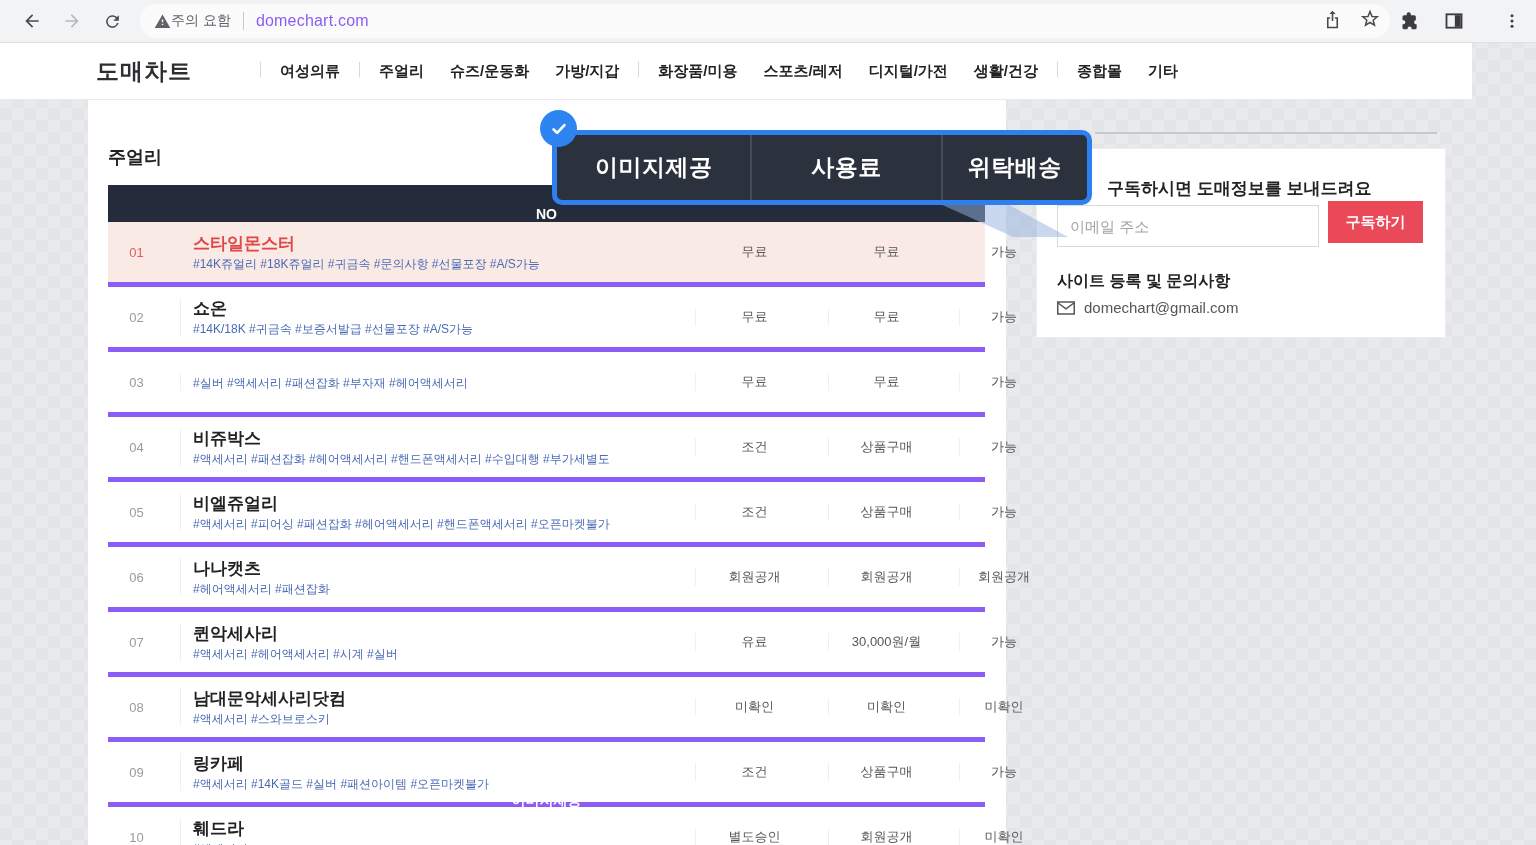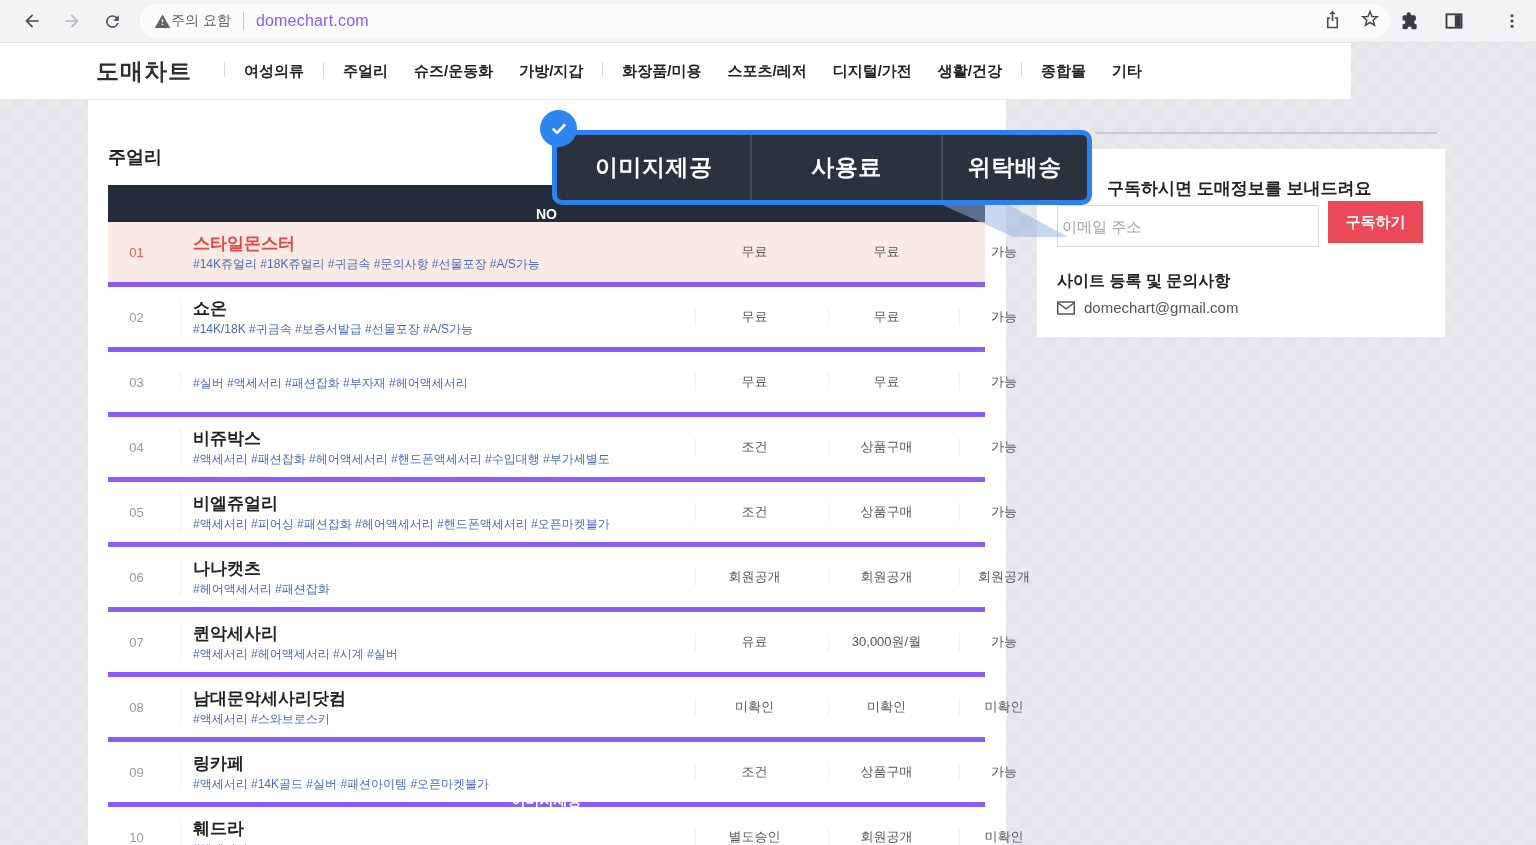--- a/index.html
+++ b/index.html
@@ -14,21 +14,21 @@
   .topbar{position:absolute;left:0;top:0;width:1536px;height:42px;background:#f2f3f4;border-bottom:1px solid #e0e0e2;z-index:30;}
   .nav-ico{position:absolute;top:7px;width:28px;height:28px;display:flex;align-items:center;justify-content:center;border-radius:50%;cursor:pointer;}
   .nav-ico svg{display:block;}
   .omnibox{position:absolute;left:140px;top:4px;width:1250px;height:34px;background:#fbfbfc;border-radius:17px;display:flex;align-items:center;padding:0 14px;box-sizing:border-box;}
   .warn-chip{display:flex;align-items:center;color:#5f6368;font-size:14px;}
   .url-sep{width:1px;height:18px;background:#c8c9cc;margin:0 12px;}
   .url-text{color:#8b5cf6;font-size:16px;letter-spacing:.2px;}
   .omni-right{position:absolute;right:10px;top:0;height:34px;display:flex;align-items:center;gap:18px;}
 
   
-  .siteheader{position:absolute;left:0;top:43px;width:1351px;height:56px;background:#ffffff;border-bottom:1px solid #ebebed;z-index:25;display:flex;align-items:center;}
+  .siteheader{position:absolute;left:0;top:43px;width:1472px;height:56px;background:#ffffff;border-bottom:1px solid #ebebed;z-index:25;display:flex;align-items:center;gap:36px;}
   .logo{margin-left:96px;font-size:23px;font-weight:800;color:#2f2f33;letter-spacing:1px;cursor:pointer;}
   .mainnav{display:flex;align-items:flex-start;margin-left:26px;}
   .nav-item{font-size:15px;font-weight:700;color:#222;padding:0 13px;cursor:pointer;white-space:nowrap;}
   .nav-divider{width:1px;height:15px;background:#d8d8da;margin:0 6px;}
 
   
   .panel{position:absolute;left:88px;top:99px;width:918px;height:746px;background:#ffffff;}
   .page-title{position:absolute;left:20px;top:46px;font-size:18px;font-weight:700;color:#222;}
   .table{position:absolute;left:20px;top:86px;width:877px;}
   .t-head{display:flex;height:37px;background:#242c3b;color:#fff;font-size:14px;font-weight:700;align-items:center;flex-direction:column;}
@@ -56,21 +56,21 @@
   .cc0{flex:0 0 36.5%;}
   .cc1{flex:0 0 35.5%;}
   .cc2{flex:1;}
   .check-badge{position:absolute;left:540px;top:110px;width:37px;height:37px;border-radius:50%;background:#2e85f1;display:flex;align-items:center;justify-content:center;z-index:41;}
   .wedge{position:absolute;left:938px;top:203px;width:130px;height:34px;background:rgba(148,178,224,.5);clip-path:polygon(0% 0%,52% 0%,100% 100%,58% 100%);z-index:39;}
 
   
   .side-line{position:absolute;left:1095px;top:132px;width:342px;height:2px;background:#c9c9cd;}
   .card{position:absolute;left:1036px;top:148px;width:410px;height:190px;background:#fff;border:1px solid #ededef;box-sizing:border-box;z-index:20;}
   .card-title{position:absolute;left:70px;top:28px;font-size:17px;font-weight:700;color:#222;white-space:nowrap;}
-  .email-input{position:absolute;left:20px;top:56px;width:262px;height:42px;border:1px solid #d9d9db;box-sizing:border-box;font-size:15px;color:#333;padding:0 4px;font-family:inherit;background:#fff;}
+  .email-input{position:absolute;left:20px;top:56px;width:262px;height:42px;border:1px solid #d9d9db;box-sizing:border-box;font-size:15px;color:#333;padding:0 12px;font-family:inherit;background:#fff;}
   .email-input::placeholder{color:#a2a2a6;}
   .subscribe-btn{position:absolute;left:291px;top:52px;width:95px;height:42px;background:#ea4a57;color:#fff;border:none;font-size:15px;font-weight:700;font-family:inherit;cursor:pointer;}
   .contact-title{position:absolute;left:20px;top:122px;font-size:16px;font-weight:700;color:#222;}
   .contact-row{position:absolute;left:20px;top:150px;display:flex;align-items:center;gap:9px;color:#555;font-size:15px;}
 </style>
 </head>
 <body>
 
 <div class="canvas">
 

